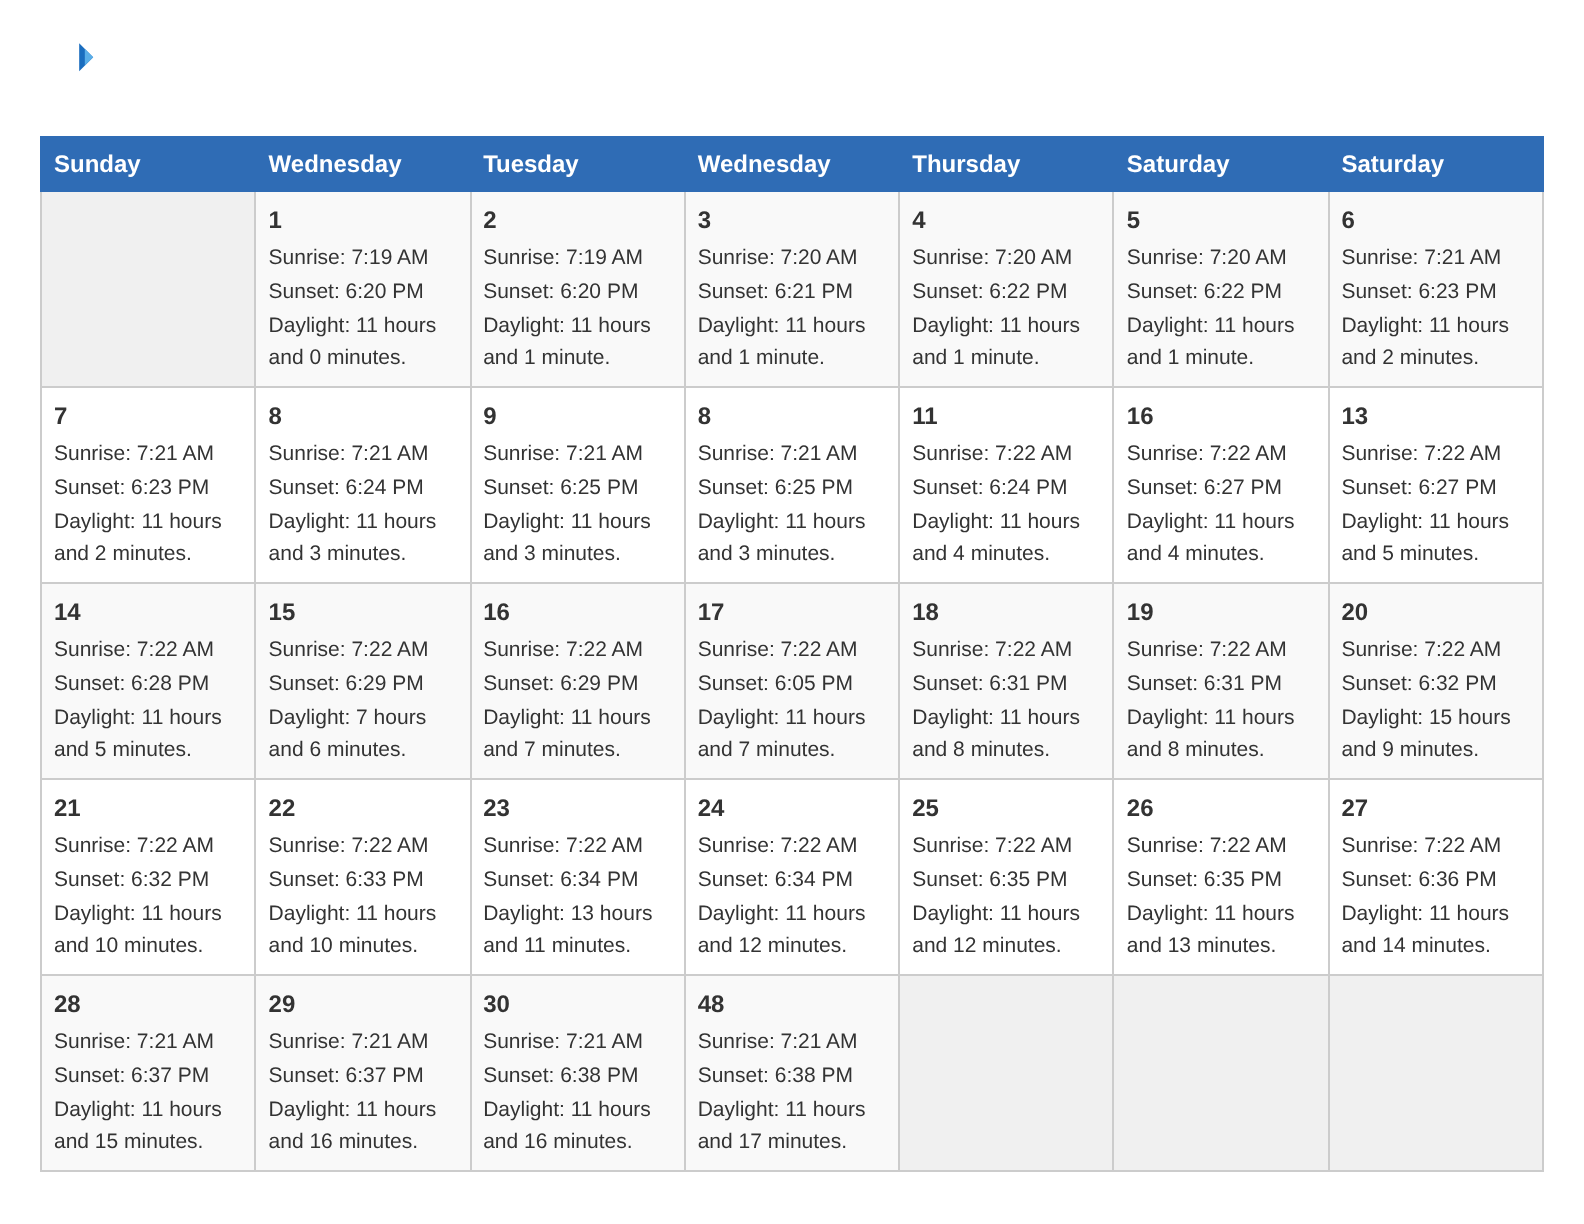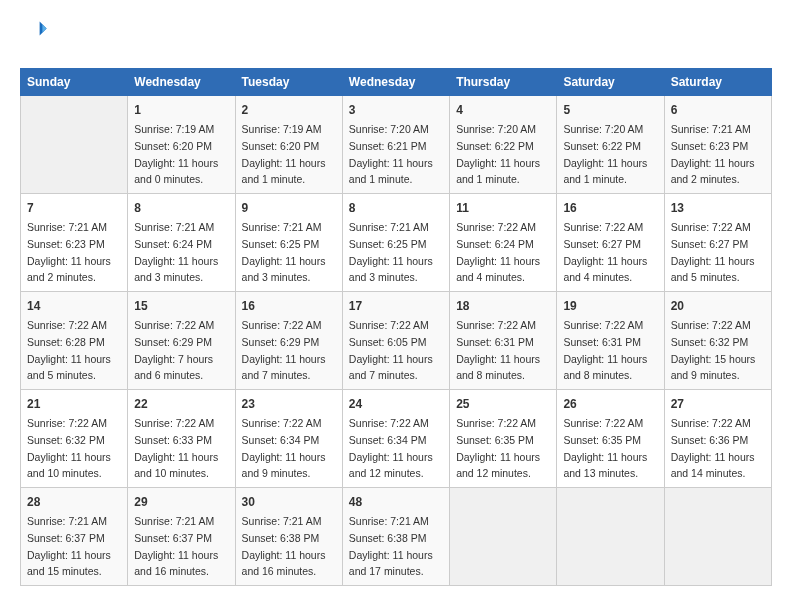--- a/index.html
+++ b/index.html
@@ -212,21 +212,21 @@
         <span class="day-info">Sunrise: 7:22 AM</span><br>
         <span class="day-info">Sunset: 6:32 PM</span><br>
         <span class="day-info">Daylight: 11 hours and 10 minutes.</span></td>
         <td><span class="day-num">22</span>
         <span class="day-info">Sunrise: 7:22 AM</span><br>
         <span class="day-info">Sunset: 6:33 PM</span><br>
         <span class="day-info">Daylight: 11 hours and 10 minutes.</span></td>
         <td><span class="day-num">23</span>
         <span class="day-info">Sunrise: 7:22 AM</span><br>
         <span class="day-info">Sunset: 6:34 PM</span><br>
-        <span class="day-info">Daylight: 11 hours and 9 minutes.</span></td>
+        <span class="day-info">Daylight: 13 hours and 11 minutes.</span></td>
         <td><span class="day-num">24</span>
         <span class="day-info">Sunrise: 7:22 AM</span><br>
         <span class="day-info">Sunset: 6:34 PM</span><br>
         <span class="day-info">Daylight: 11 hours and 12 minutes.</span></td>
         <td><span class="day-num">25</span>
         <span class="day-info">Sunrise: 7:22 AM</span><br>
         <span class="day-info">Sunset: 6:35 PM</span><br>
         <span class="day-info">Daylight: 11 hours and 12 minutes.</span></td>
         <td><span class="day-num">26</span>
         <span class="day-info">Sunrise: 7:22 AM</span><br>

